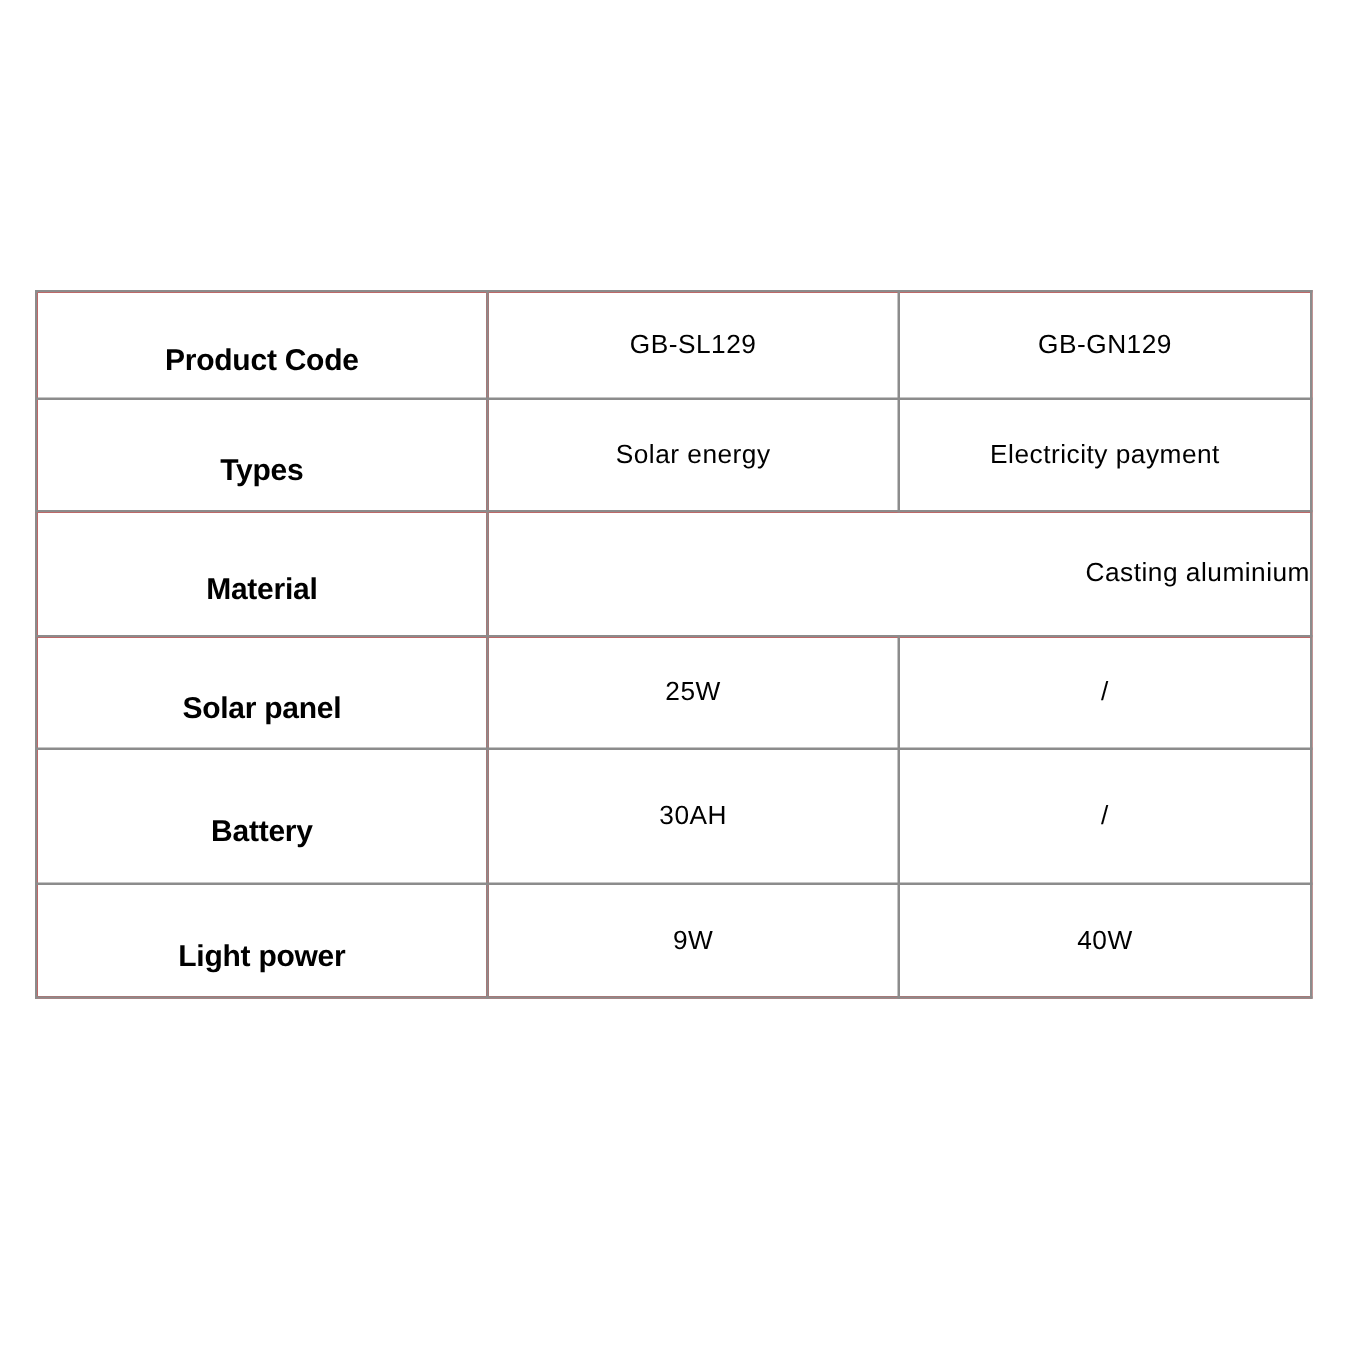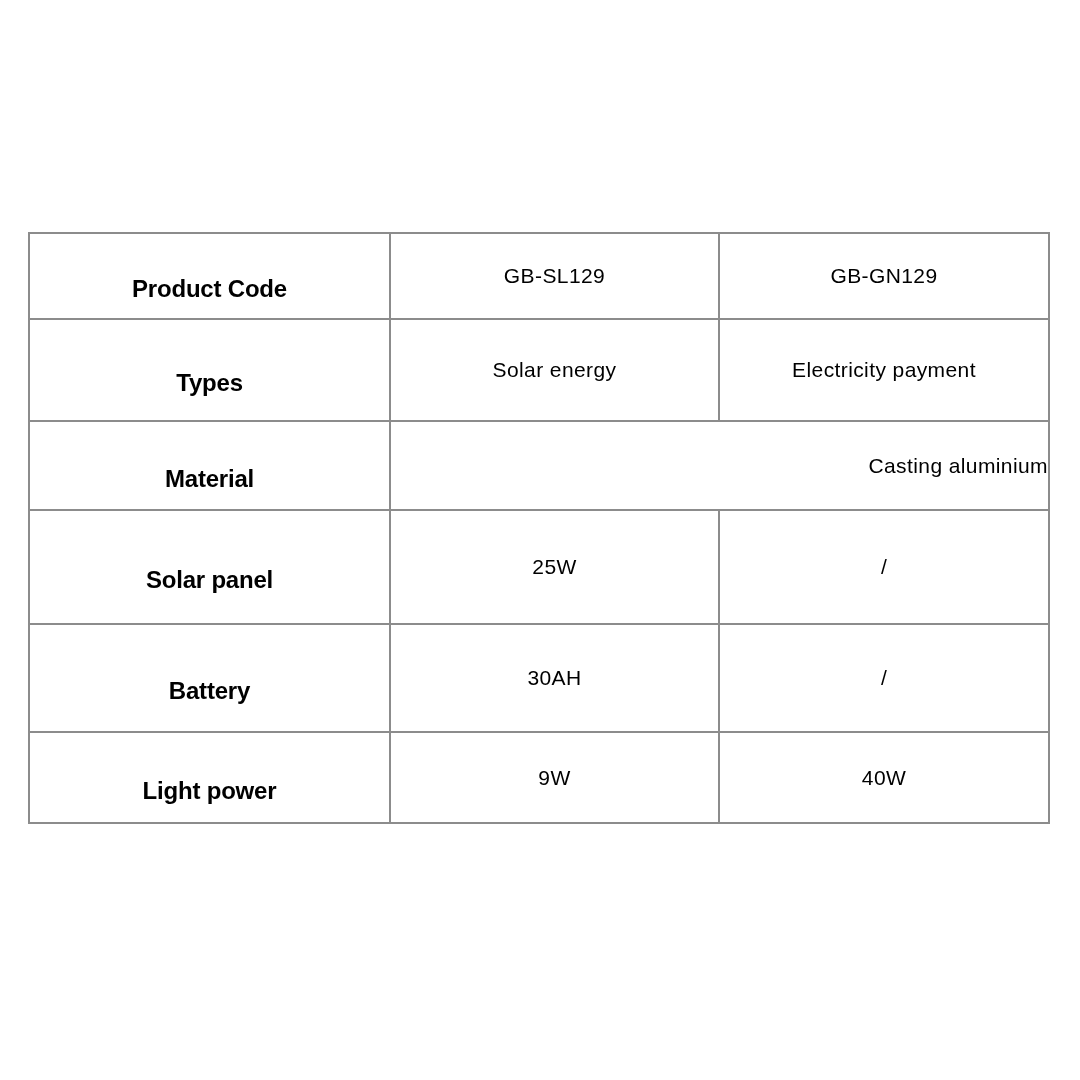--- a/index.html
+++ b/index.html
@@ -24,24 +24,24 @@
     background: #ef4444;
   }
   .spec-table td {
     border: 2px solid #8c8c8c;
     background: #ffffff;
     vertical-align: middle;
     padding: 0;
     overflow: hidden;
   }
   tr.r1 { height: 86px; }
-  tr.r2 { height: 102px; margin-top: 20px; }
-  tr.r3 { height: 89px; }
+  tr.r2 { height: 90px; margin-top: 20px; }
+  tr.r3 { height: 100px; }
   tr.r4 { height: 88px; }
-  tr.r5 { height: 114px; }
+  tr.r5 { height: 90px; }
   tr.r6 { height: 108px; }
   tr.r7 { height: 91px; }
   .label-cell {
     text-align: center;
     font-size: 24px;
     font-weight: 600;
     letter-spacing: -0.2px;
   }
   .label-cell .label-text {
     position: relative;

